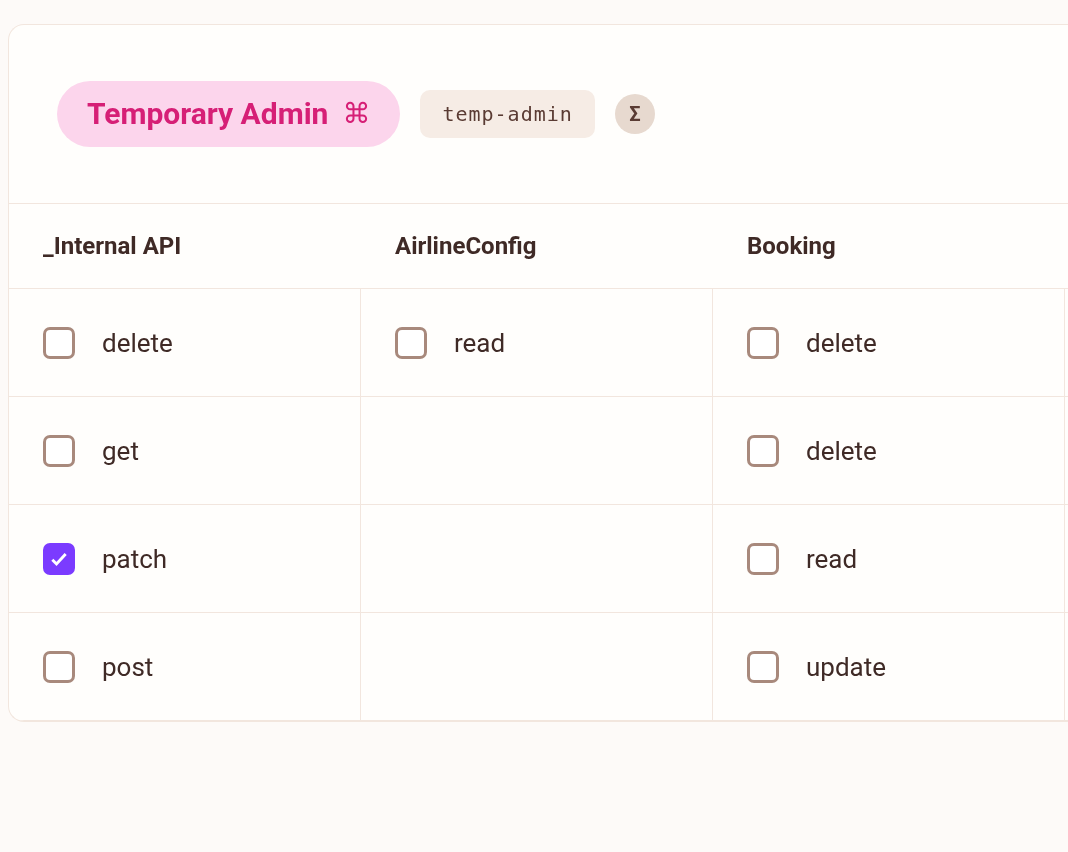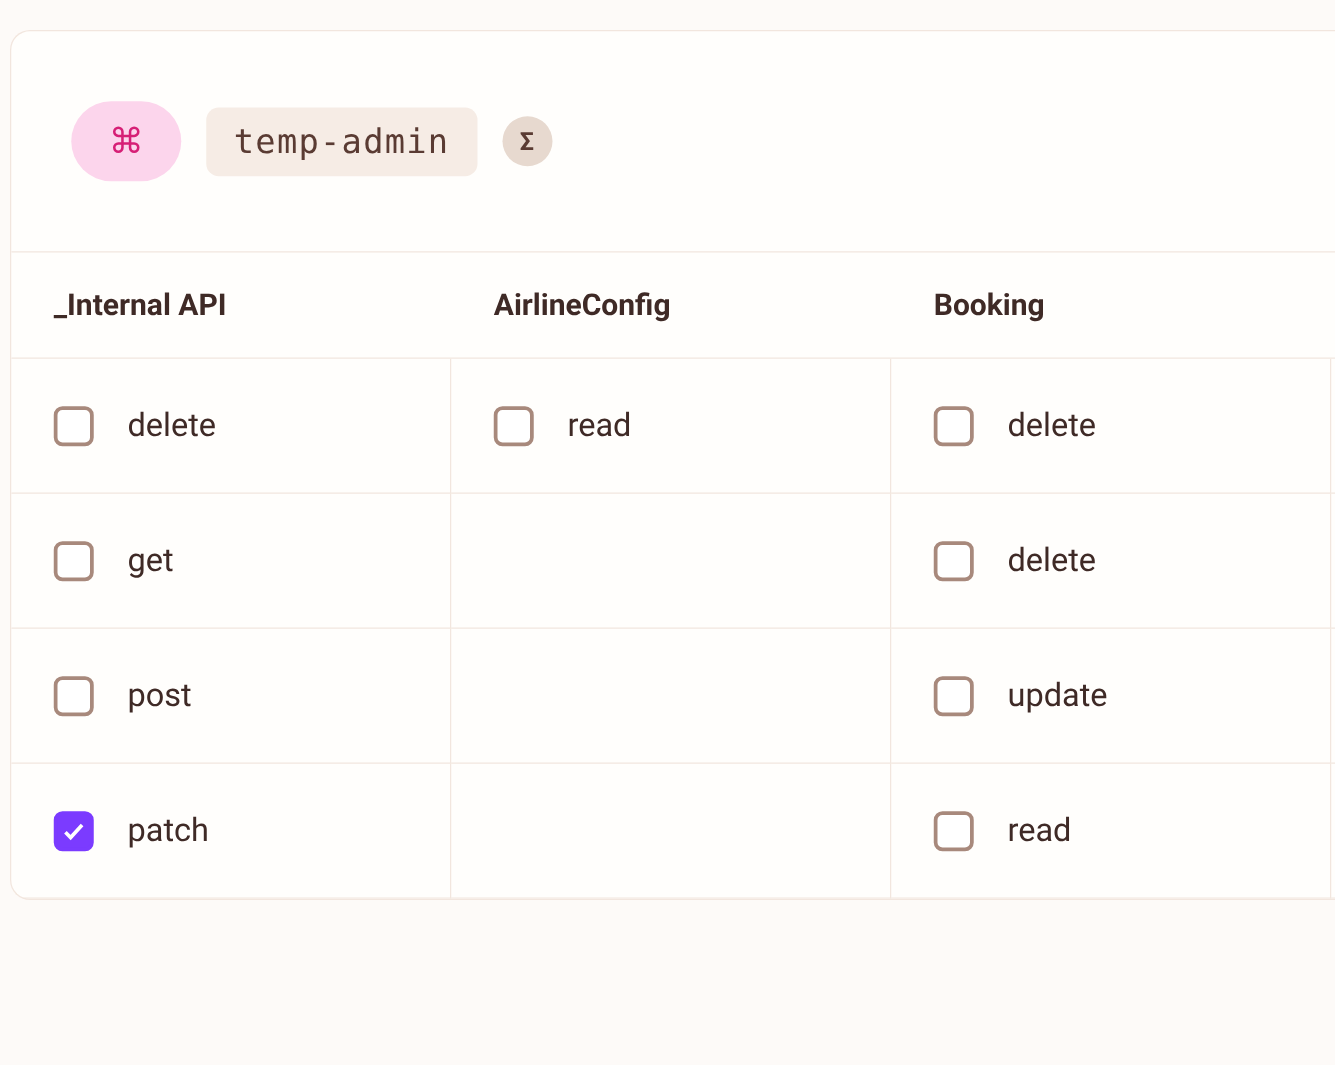--- a/index.html
+++ b/index.html
@@ -44,21 +44,21 @@
     font-size: 28px;
     font-weight: 400;
     color: #d61f76;
   }
   .slug-chip {
     display: inline-flex;
     align-items: center;
     background: #f6ece5;
     color: #5a3b33;
     font-family: ui-monospace, SFMono-Regular, Menlo, Consolas, monospace;
-    font-size: 27px;
+    font-size: 20px;
     letter-spacing: 1px;
     padding: 12px 22px;
     border-radius: 10px;
   }
   .sigma-badge {
     display: inline-flex;
     align-items: center;
     justify-content: center;
     width: 40px;
     height: 40px;
@@ -133,20 +133,21 @@
     border-bottom: 1px solid #f2e6de;
   }
 </style>
 </head>
 <body>
 
 <div class="panel">
 
   <div class="panel-header">
     <div class="role-pill">
+      <span>Temporary Admin</span>
       <span class="cmd-icon">⌘</span>
     </div>
     <div class="slug-chip">
       <span>temp-admin</span>
     </div>
     <div class="sigma-badge">
       <span>Σ</span>
     </div>
   </div>
 
@@ -181,42 +182,42 @@
           </div>
           <div class="grid-cell empty"></div>
           <div class="grid-cell">
             <span class="checkbox"></span>
             <span class="perm-label">delete</span>
           </div>
           <div class="grid-cell last-col col-stub"></div>
         </div>
         <div class="grid-row">
           <div class="grid-cell">
-            <span class="checkbox"></span>
-            <span class="perm-label">post</span>
-          </div>
-          <div class="grid-cell empty"></div>
-          <div class="grid-cell">
-            <span class="checkbox"></span>
-            <span class="perm-label">update</span>
-          </div>
-          <div class="grid-cell last-col col-stub"></div>
-        </div>
-        <div class="grid-row">
-          <div class="grid-cell">
             <span class="checkbox checked">
               <svg viewBox="0 0 24 24">
                 <polyline points="4 13 9 18 20 6"></polyline>
               </svg>
             </span>
             <span class="perm-label">patch</span>
           </div>
           <div class="grid-cell empty"></div>
           <div class="grid-cell">
             <span class="checkbox"></span>
             <span class="perm-label">read</span>
           </div>
           <div class="grid-cell last-col col-stub"></div>
         </div>
+        <div class="grid-row">
+          <div class="grid-cell">
+            <span class="checkbox"></span>
+            <span class="perm-label">post</span>
+          </div>
+          <div class="grid-cell empty"></div>
+          <div class="grid-cell">
+            <span class="checkbox"></span>
+            <span class="perm-label">update</span>
+          </div>
+          <div class="grid-cell last-col col-stub"></div>
+        </div>
       </div>
   </div>
 
 </div>
 
 </body></html>

